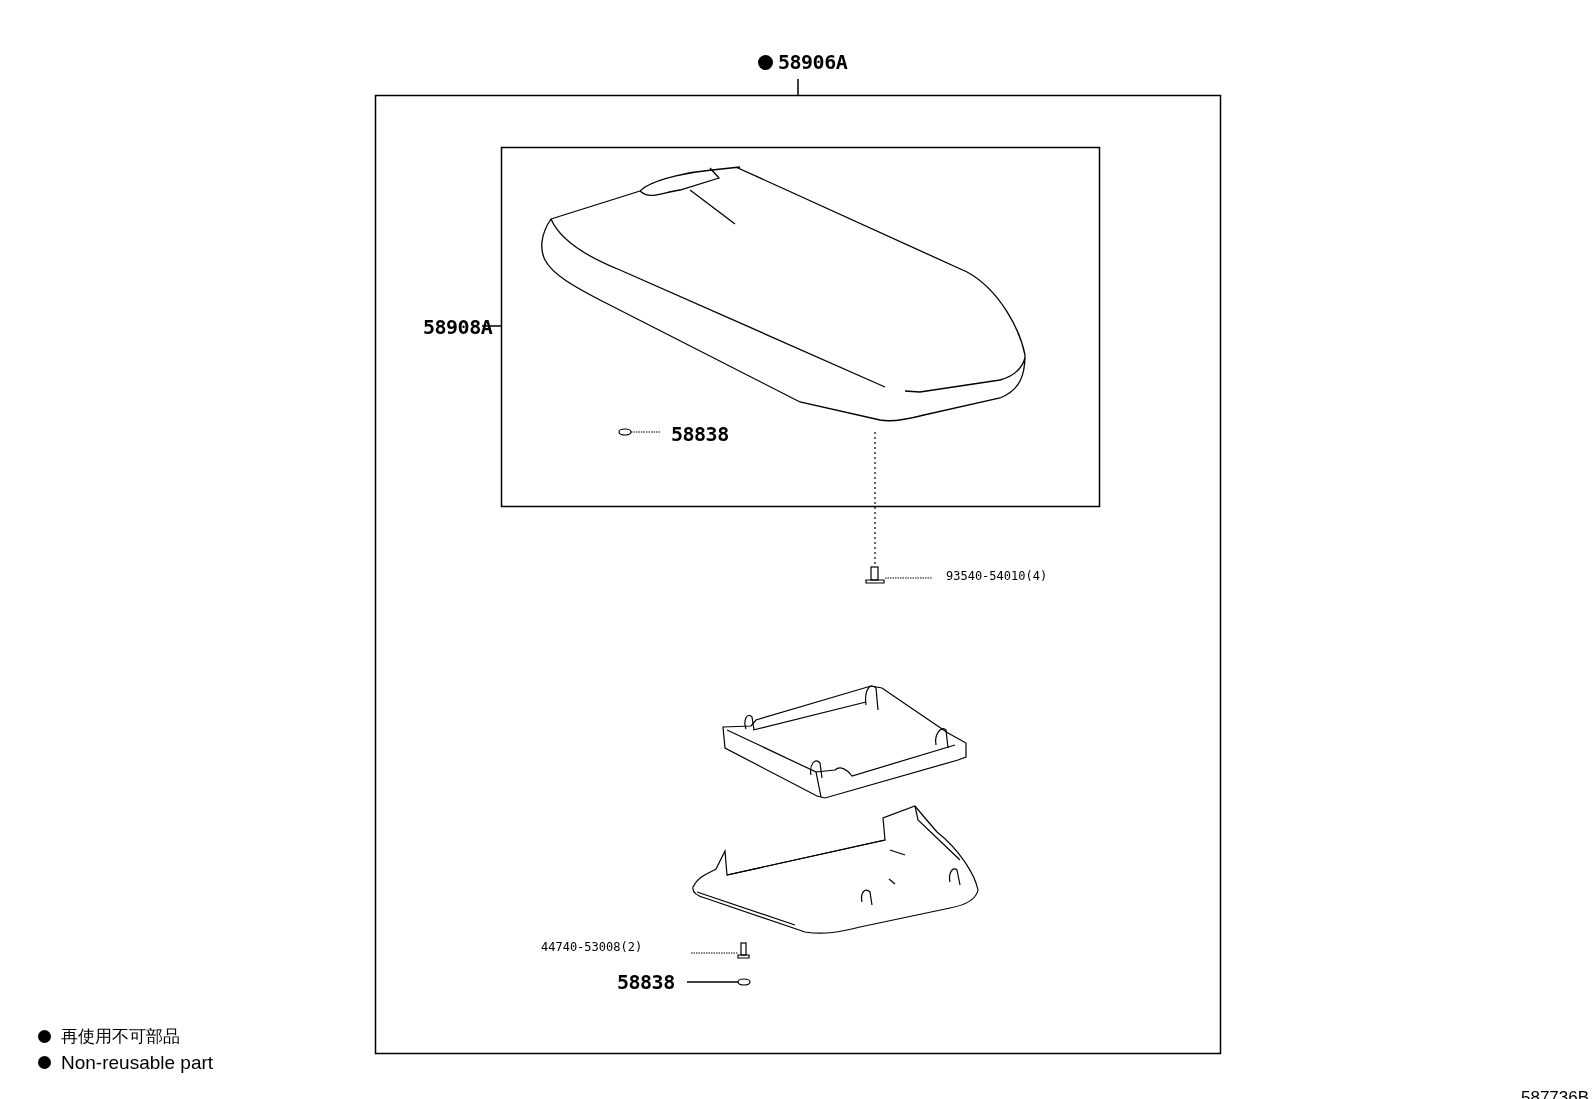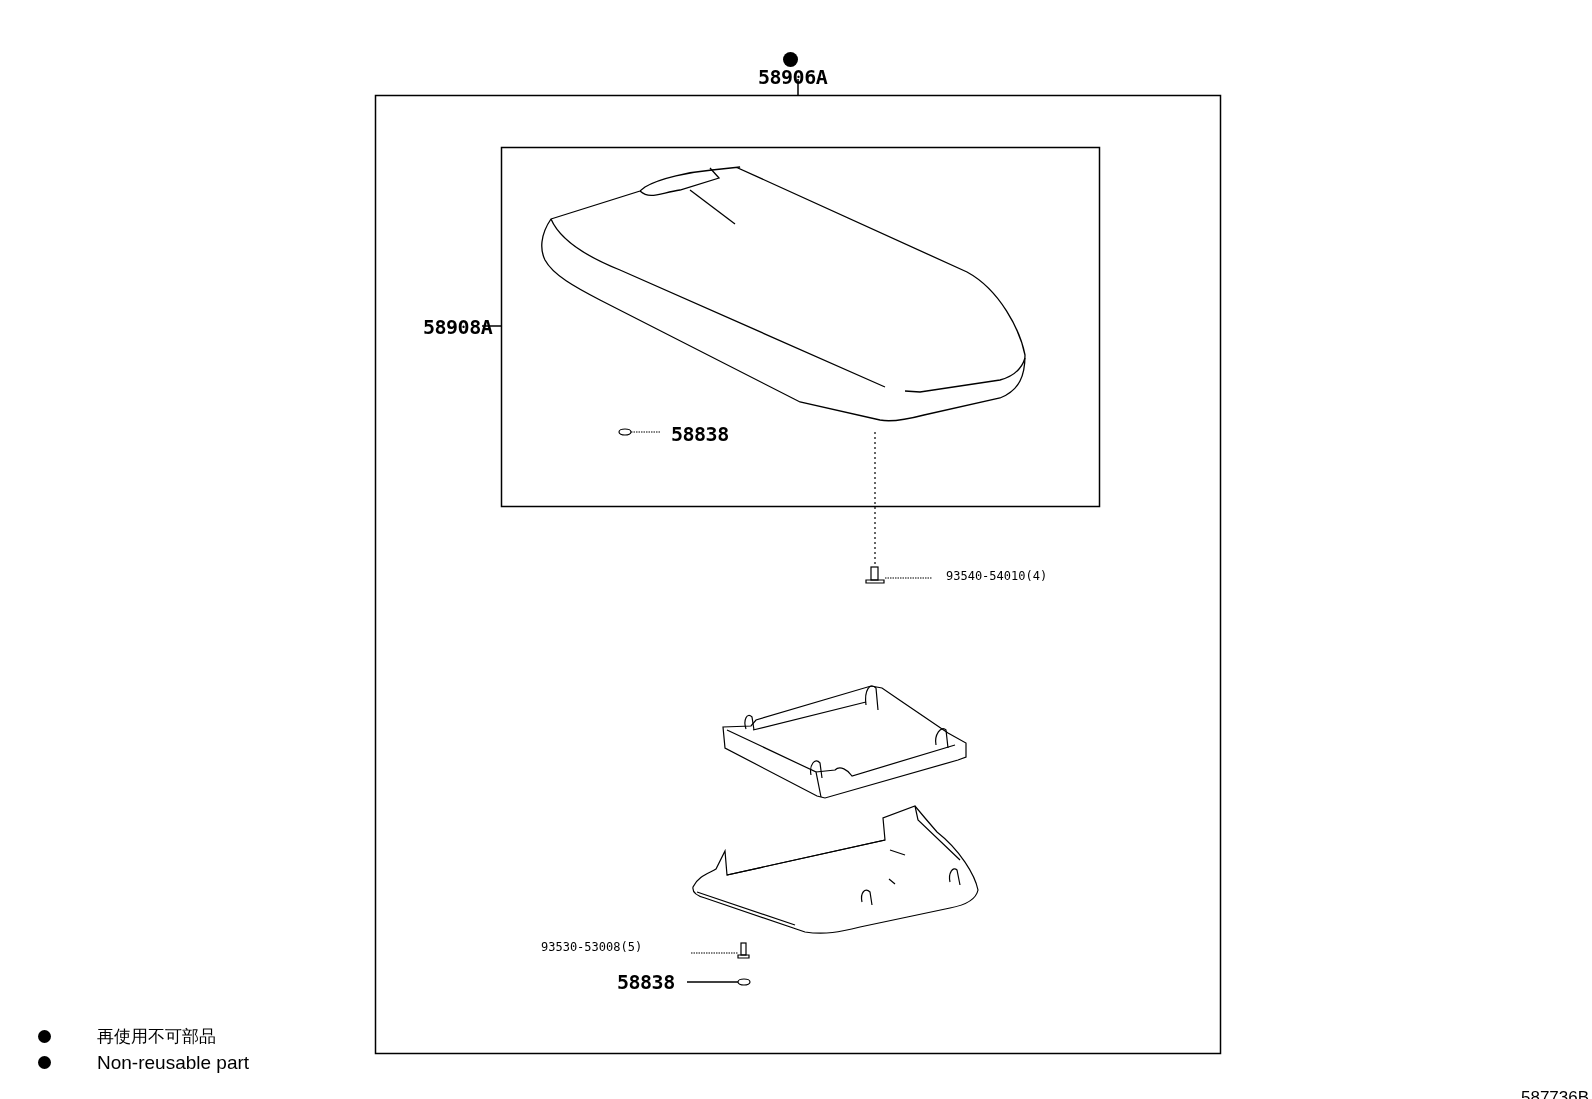--- a/index.html
+++ b/index.html
@@ -1,24 +1,24 @@
 <!DOCTYPE html>
 <html><head>
   <meta charset="utf-8">
   <style>
     html, body { margin: 0; padding: 0; background: #ffffff; }
     body { width: 1592px; height: 1099px; position: relative; overflow: hidden;
            font-family: "DejaVu Sans", sans-serif; color: #000; }
     .abs { position: absolute; }
     .callout { font-family: "DejaVu Sans Mono", monospace; font-weight: bold;
-               font-size: 20px; letter-spacing: -0.5px; white-space: nowrap; line-height: 1; flex-direction: column; }
+               font-size: 20px; letter-spacing: -0.5px; white-space: nowrap; line-height: 1; }
     .callout-sm { font-family: "DejaVu Sans Mono", monospace; font-size: 12px;
                   letter-spacing: 0px; white-space: nowrap; line-height: 1; }
     .legend-row { font-family: "Liberation Sans", sans-serif; font-size: 19px;
-                  white-space: nowrap; display: flex; align-items: center; line-height: 1; gap: 36px; }
+                  white-space: nowrap; display: flex; align-items: center; line-height: 1; }
     .dot { width: 13px; height: 13px; border-radius: 50%; background: #000;
            display: inline-block; margin-right: 10px; }
     .ref { font-family: "Liberation Sans", sans-serif; font-size: 17px; margin-top: 12px; }
     svg { position: absolute; left: 0; top: 0; }
   </style>
 </head>
 <body>
 
 <svg width="1592" height="1099" viewBox="0 0 1592 1099">
 
@@ -94,21 +94,21 @@
   <span class="dot" style="width:15px;height:15px;margin-right:5px;"></span>
   <span>58906A</span>
 </div>
 
 <div class="abs callout" style="left:411px; top:317px;margin-left:12px;">58908A</div>
 
 <div class="abs callout" style="left:671px; top:424px;">58838</div>
 
 <div class="abs callout-sm" style="left:946px; top:570px;">93540-54010(4)</div>
 
-<div class="abs callout-sm" style="left:541px; top:941px;">93530-53008(5)</div>
+<div class="abs callout-sm" style="left:541px; top:941px;">44740-53008(2)</div>
 
 <div class="abs callout" style="left:617px; top:972px;">58838</div>
 
 <div class="abs" style="left:38px; top:1028px;">
   <div class="legend-row" style="margin-bottom:8px;">
     <span class="dot"></span>
     <span style="font-family:'DejaVu Sans', sans-serif; font-size:17px;">再使用不可部品</span>
   </div>
   <div class="legend-row">
     <span class="dot"></span>

